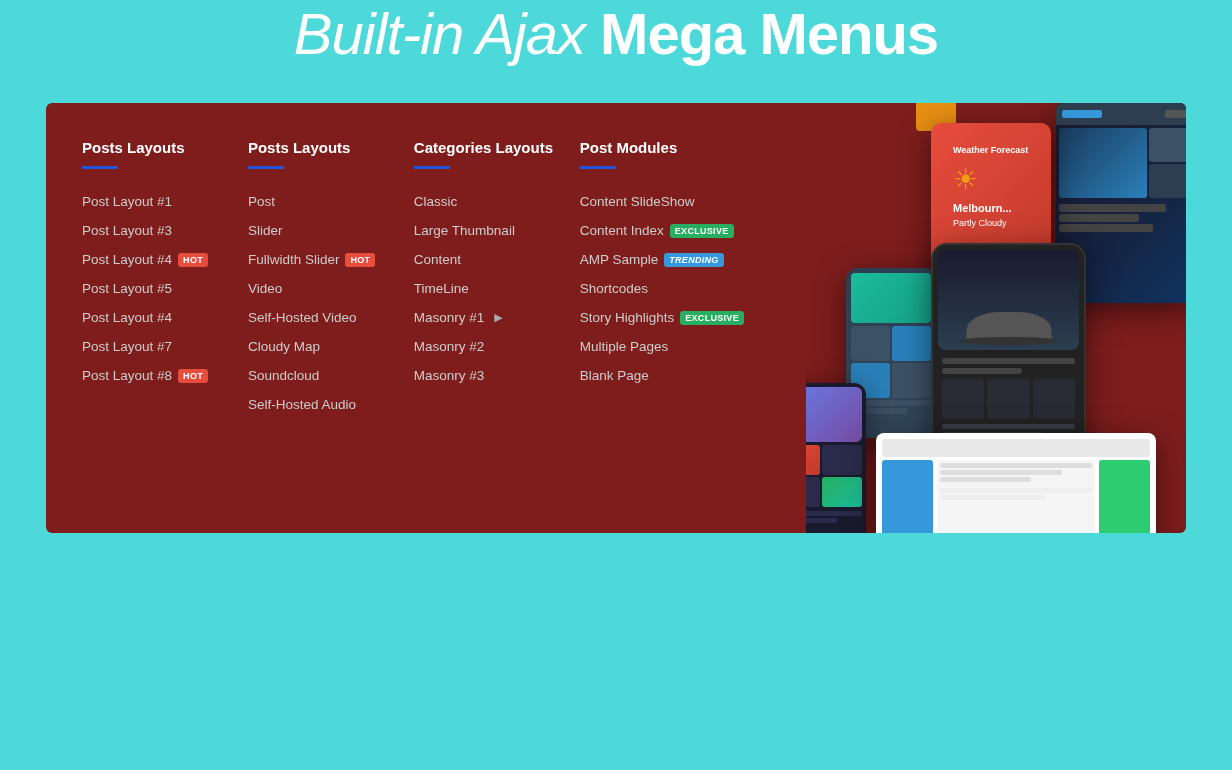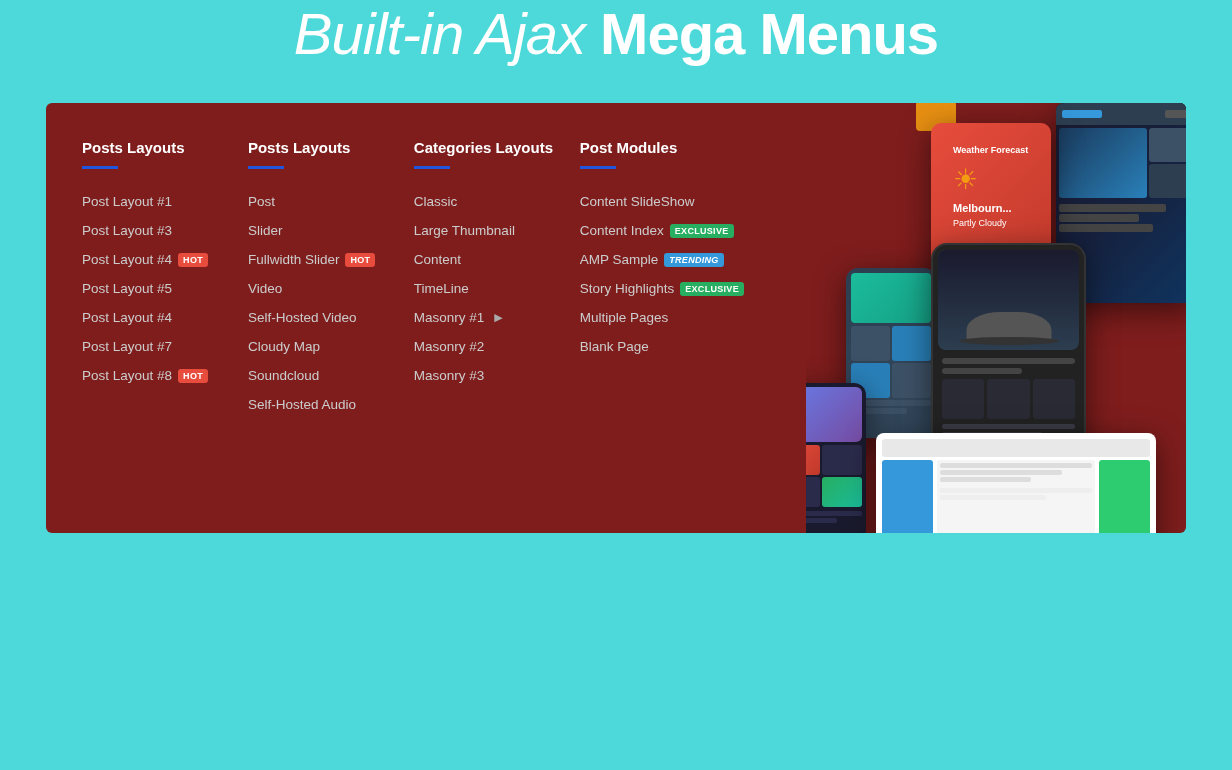--- a/index.html
+++ b/index.html
@@ -444,20 +444,23 @@
           <span>Content SlideShow</span>
         </div>
       <div class="menu-item">
         <span>Content Index</span>
         <span class="badge badge-exclusive">EXCLUSIVE</span>
       </div>
       <div class="menu-item">
         <span>AMP Sample</span>
         <span class="badge badge-trending">TRENDING</span>
       </div>
+      <div class="menu-item">
+          <span>Shortcodes</span>
+        </div>
       <div class="menu-item">
         <span>Story Highlights</span>
         <span class="badge badge-exclusive">EXCLUSIVE</span>
       </div>
       <div class="menu-item">
           <span>Multiple Pages</span>
         </div>
       <div class="menu-item">
           <span>Blank Page</span>
         </div>

